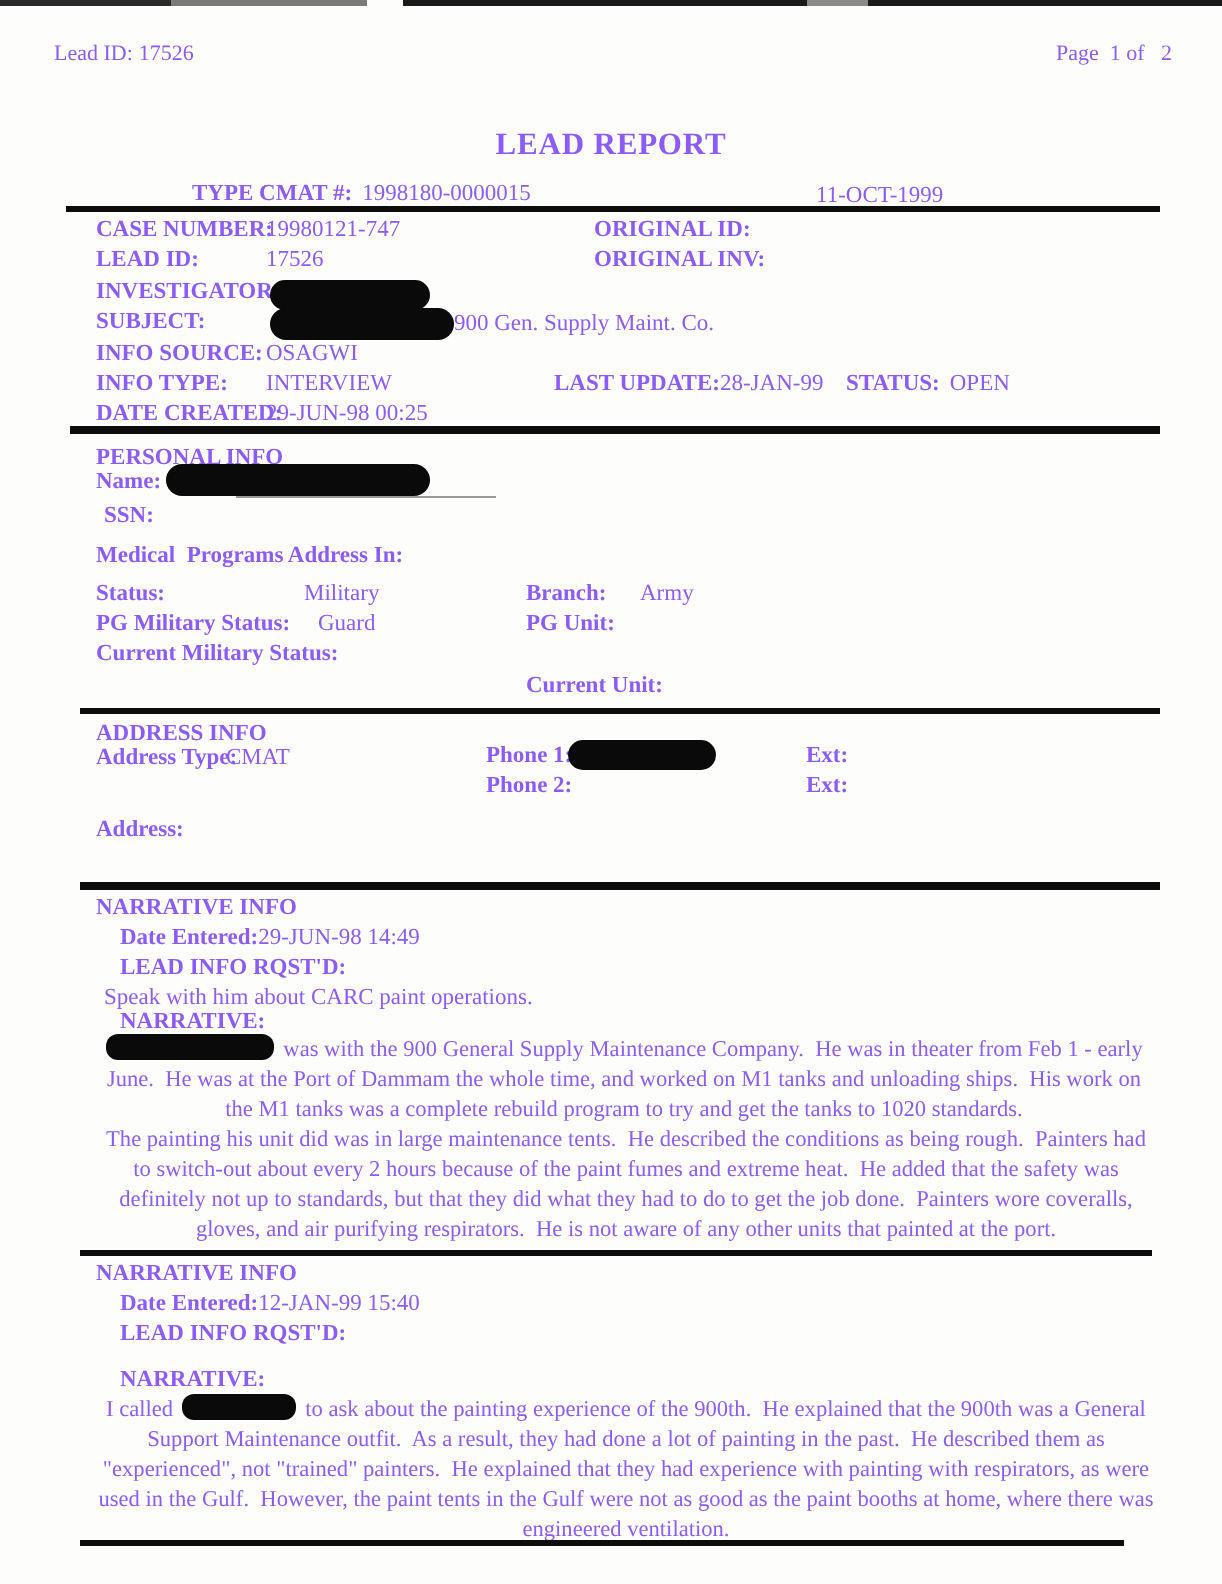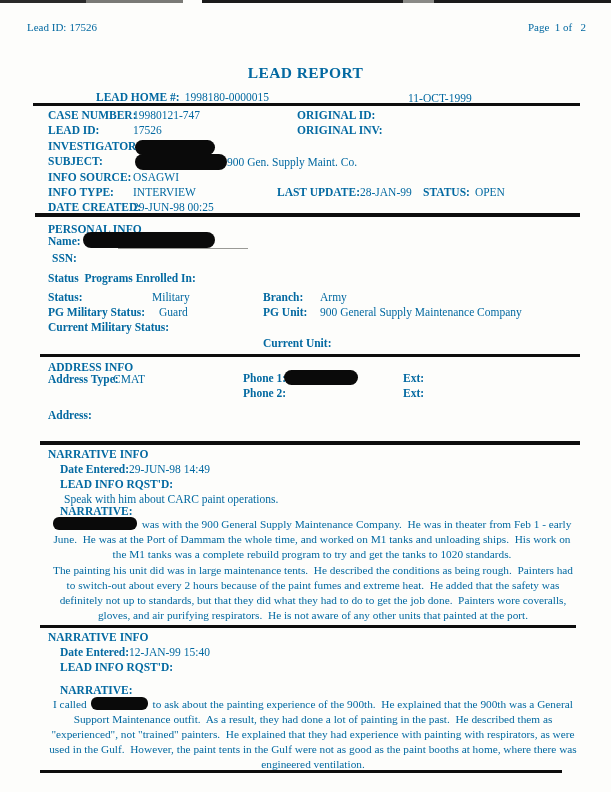--- a/index.html
+++ b/index.html
@@ -2,21 +2,21 @@
 <html><head>
 <meta charset="utf-8">
 <style>
   html,body{margin:0;padding:0;background:#e8e8e8;}
   .page{
     position:relative;
     width:611px;height:792px;
     margin:0 auto;
     background:#fdfdfb;
     font-family:"Liberation Serif", serif;
-    color:#0369a1;
+    color:#8b5cf6;
     overflow:hidden;
   }
   .abs{position:absolute;font-size:11.5px;line-height:13px;white-space:nowrap;}
   .b{font-weight:bold;}
   .pre{white-space:pre;}
   .small{font-size:11px;}
   .title{
     left:0;right:0;text-align:center;
     font-size:15.5px;font-weight:bold;letter-spacing:.4px;
   }
@@ -54,21 +54,21 @@
   <div class="scan-topline"></div>
 
   <div class="abs small" style="left:27px;top:21px">
     <span class="b" style="font-weight:normal">Lead ID:</span><span style="margin-left:3px">17526</span>
   </div>
   <div class="abs small pre" style="right:25px;top:21px">Page  1 of   2</div>
 
   <div class="abs title" style="top:66px">LEAD REPORT</div>
 
   <div class="abs" style="left:96px;top:91px">
-    <span class="b">LEAD HOME #:</span><span class="val">1998180-0000015</span>
+    <span class="b">TYPE CMAT #:</span><span class="val">1998180-0000015</span>
   </div>
   <div class="abs" style="left:408px;top:92px">11-OCT-1999</div>
   <div class="rule" style="left:33px;top:103px;width:547px;height:3px"></div>
 
   <span class="abs b" style="left:48px;top:109px">CASE NUMBER:</span>
   <span class="abs" style="left:133px;top:109px">19980121-747</span>
   <span class="abs b" style="left:297px;top:109px">ORIGINAL ID:</span>
 
   <span class="abs b" style="left:48px;top:124px">LEAD ID:</span>
   <span class="abs" style="left:133px;top:124px">17526</span>
@@ -96,31 +96,30 @@
   <span class="abs b" style="left:48px;top:201px">DATE CREATED:</span>
   <span class="abs" style="left:133px;top:201px">29-JUN-98 00:25</span>
 
   <div class="rule" style="left:35px;top:213px;width:545px;height:4px"></div>
 
   <span class="abs b" style="left:48px;top:223px">PERSONAL INFO</span>
   <div class="redact-abs" style="left:83px;top:232px;width:132px;height:16px"></div>
   <div class="faintline" style="left:118px;top:248px;width:130px;height:1px"></div>
   <span class="abs b" style="left:48px;top:235px">Name:</span>
   <span class="abs b" style="left:52px;top:252px">SSN:</span>
-  <span class="abs b pre" style="left:48px;top:272px">Status  Programs Enrolled In:</span>
+  <span class="abs b pre" style="left:48px;top:272px">Medical  Programs Address In:</span>
 
   <span class="abs b" style="left:48px;top:291px">Status:</span>
   <span class="abs" style="left:152px;top:291px">Military</span>
   <span class="abs b" style="left:263px;top:291px">Branch:</span>
   <span class="abs" style="left:320px;top:291px">Army</span>
 
   <span class="abs b" style="left:48px;top:306px">PG Military Status:</span>
   <span class="abs" style="left:159px;top:306px">Guard</span>
   <span class="abs b" style="left:263px;top:306px">PG Unit:</span>
-  <span class="abs" style="left:320px;top:306px">900 General Supply Maintenance Company</span>
 
   <span class="abs b" style="left:48px;top:321px">Current Military Status:</span>
   <span class="abs b" style="left:263px;top:337px">Current Unit:</span>
 
   <div class="rule" style="left:40px;top:354px;width:540px;height:3px"></div>
 
   <span class="abs b" style="left:48px;top:361px">ADDRESS INFO</span>
   <span class="abs b" style="left:48px;top:373px">Address Type:</span>
   <span class="abs" style="left:113px;top:373px">CMAT</span>
   <span class="abs b" style="left:243px;top:372px">Phone 1:</span>
@@ -130,21 +129,21 @@
   <span class="abs b" style="left:403px;top:387px">Ext:</span>
   <span class="abs b" style="left:48px;top:409px">Address:</span>
 
   <div class="rule" style="left:40px;top:441px;width:540px;height:4px"></div>
 
   <span class="abs b" style="left:48px;top:448px">NARRATIVE INFO</span>
   <div class="abs" style="left:60px;top:463px">
     <span class="b">Date Entered:</span><span class="tight">29-JUN-98 14:49</span>
   </div>
   <span class="abs b" style="left:60px;top:478px">LEAD INFO RQST'D:</span>
-  <span class="abs" style="left:64px;top:493px">Speak with him about CARC paint operations.</span>
+  <span class="abs" style="left:52px;top:493px">Speak with him about CARC paint operations.</span>
   <span class="abs b" style="left:60px;top:505px">NARRATIVE:</span>
 
   <p class="para" style="left:48px;top:517px;width:528px"><span class="redact-inline" style="width:84px;height:13px;margin-right:5px"></span><span>was with the 900 General Supply Maintenance Company.  He was in theater from Feb 1 - early June.  He was at the Port of Dammam the whole time, and worked on M1 tanks and unloading ships.  His work on the M1 tanks was a complete rebuild program to try and get the tanks to 1020 standards.</span></p>
 
   <p class="para" style="left:48px;top:563px;width:530px">The painting his unit did was in large maintenance tents.  He described the conditions as being rough.  Painters had to switch-out about every 2 hours because of the paint fumes and extreme heat.  He added that the safety was definitely not up to standards, but that they did what they had to do to get the job done.  Painters wore coveralls, gloves, and air purifying respirators.  He is not aware of any other units that painted at the port.</p>
 
   <div class="rule" style="left:40px;top:625px;width:536px;height:3px"></div>
 
   <span class="abs b" style="left:48px;top:631px">NARRATIVE INFO</span>
   <div class="abs" style="left:60px;top:646px">

